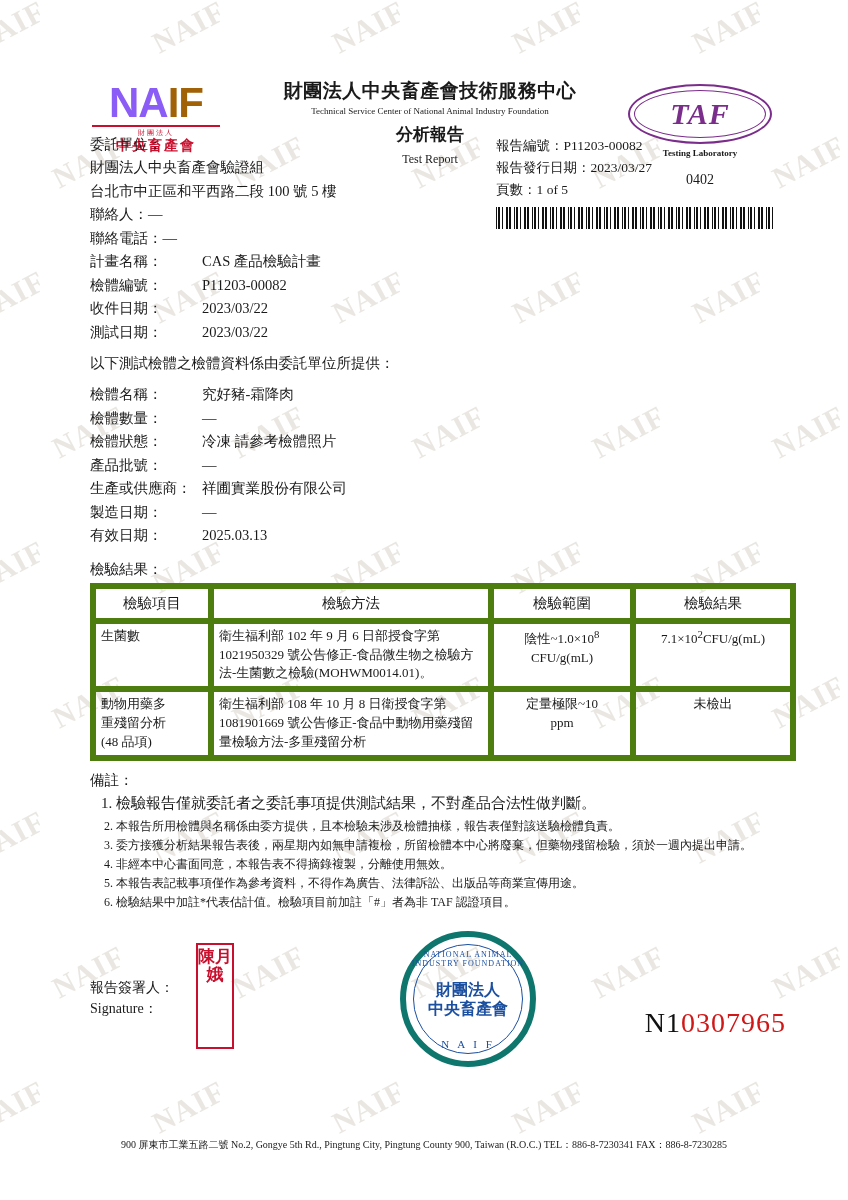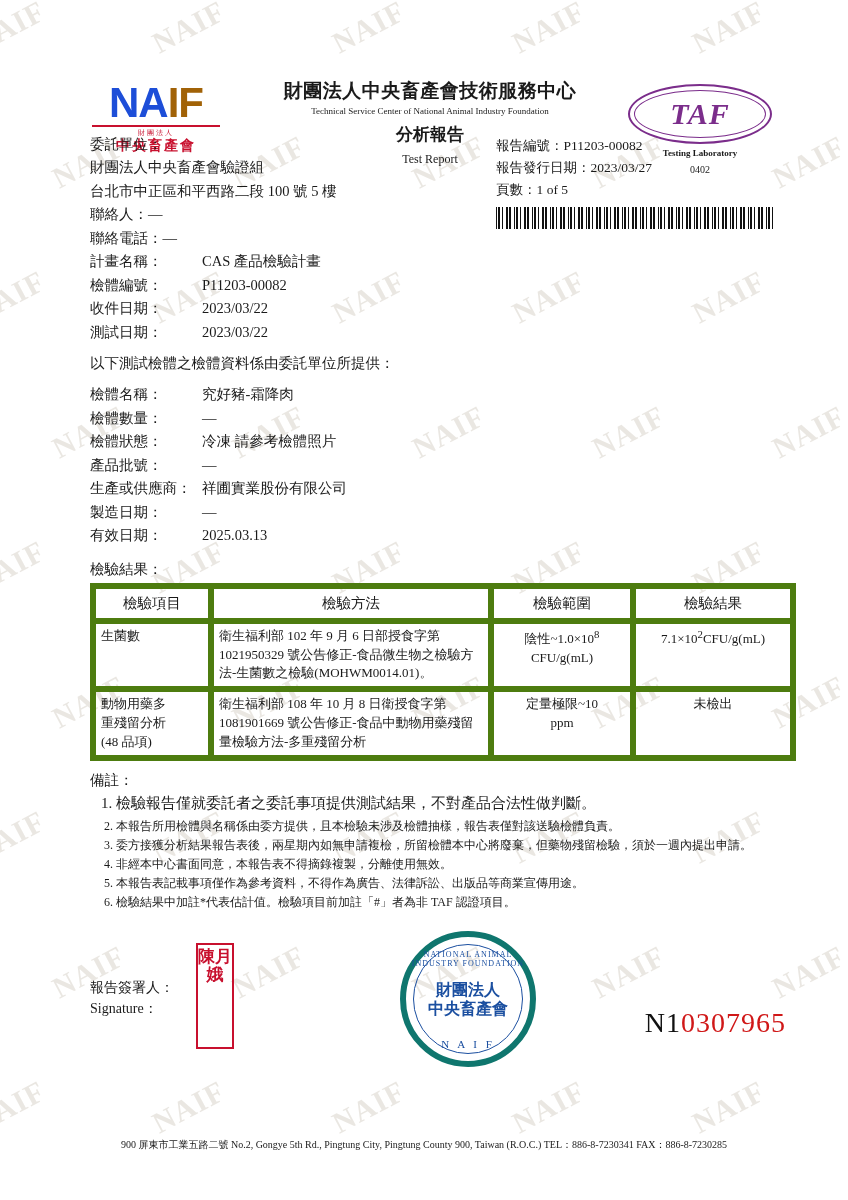--- a/index.html
+++ b/index.html
@@ -55,21 +55,21 @@
     width: 128px;
     text-align: center;
   }
   .naif-word {
     font-family: "Liberation Sans", sans-serif;
     font-weight: bold;
     font-size: 42px;
     letter-spacing: -1px;
     line-height: 1;
   }
-  .naif-word .blk { color: #1d4ed8; }
+  .naif-word .blk { color: #8b5cf6; }
   .naif-word .red { color: #a16207; }
   .naif-sub1 {
     font-size: 7px;
     color: #c8102e;
     letter-spacing: 2px;
     margin-top: 1px;
   }
   .naif-sub2 {
     font-size: 14px;
     color: #c8102e;
@@ -144,22 +144,22 @@
     color: #7b2d8b;
     letter-spacing: 1px;
   }
   .taf-lab {
     font-size: 9px;
     font-weight: bold;
     margin-top: 4px;
     text-align: center;
   }
   .taf-num {
-    font-size: 10px;
-    margin-top: 6px;
+    font-size: 14px;
+    margin-top: 14px;
   }
 
   
   .info {
     position: relative;
     margin: 8px 0 0 0;
     padding: 0 62px 0 90px;
   }
   .row {
     display: flex;

